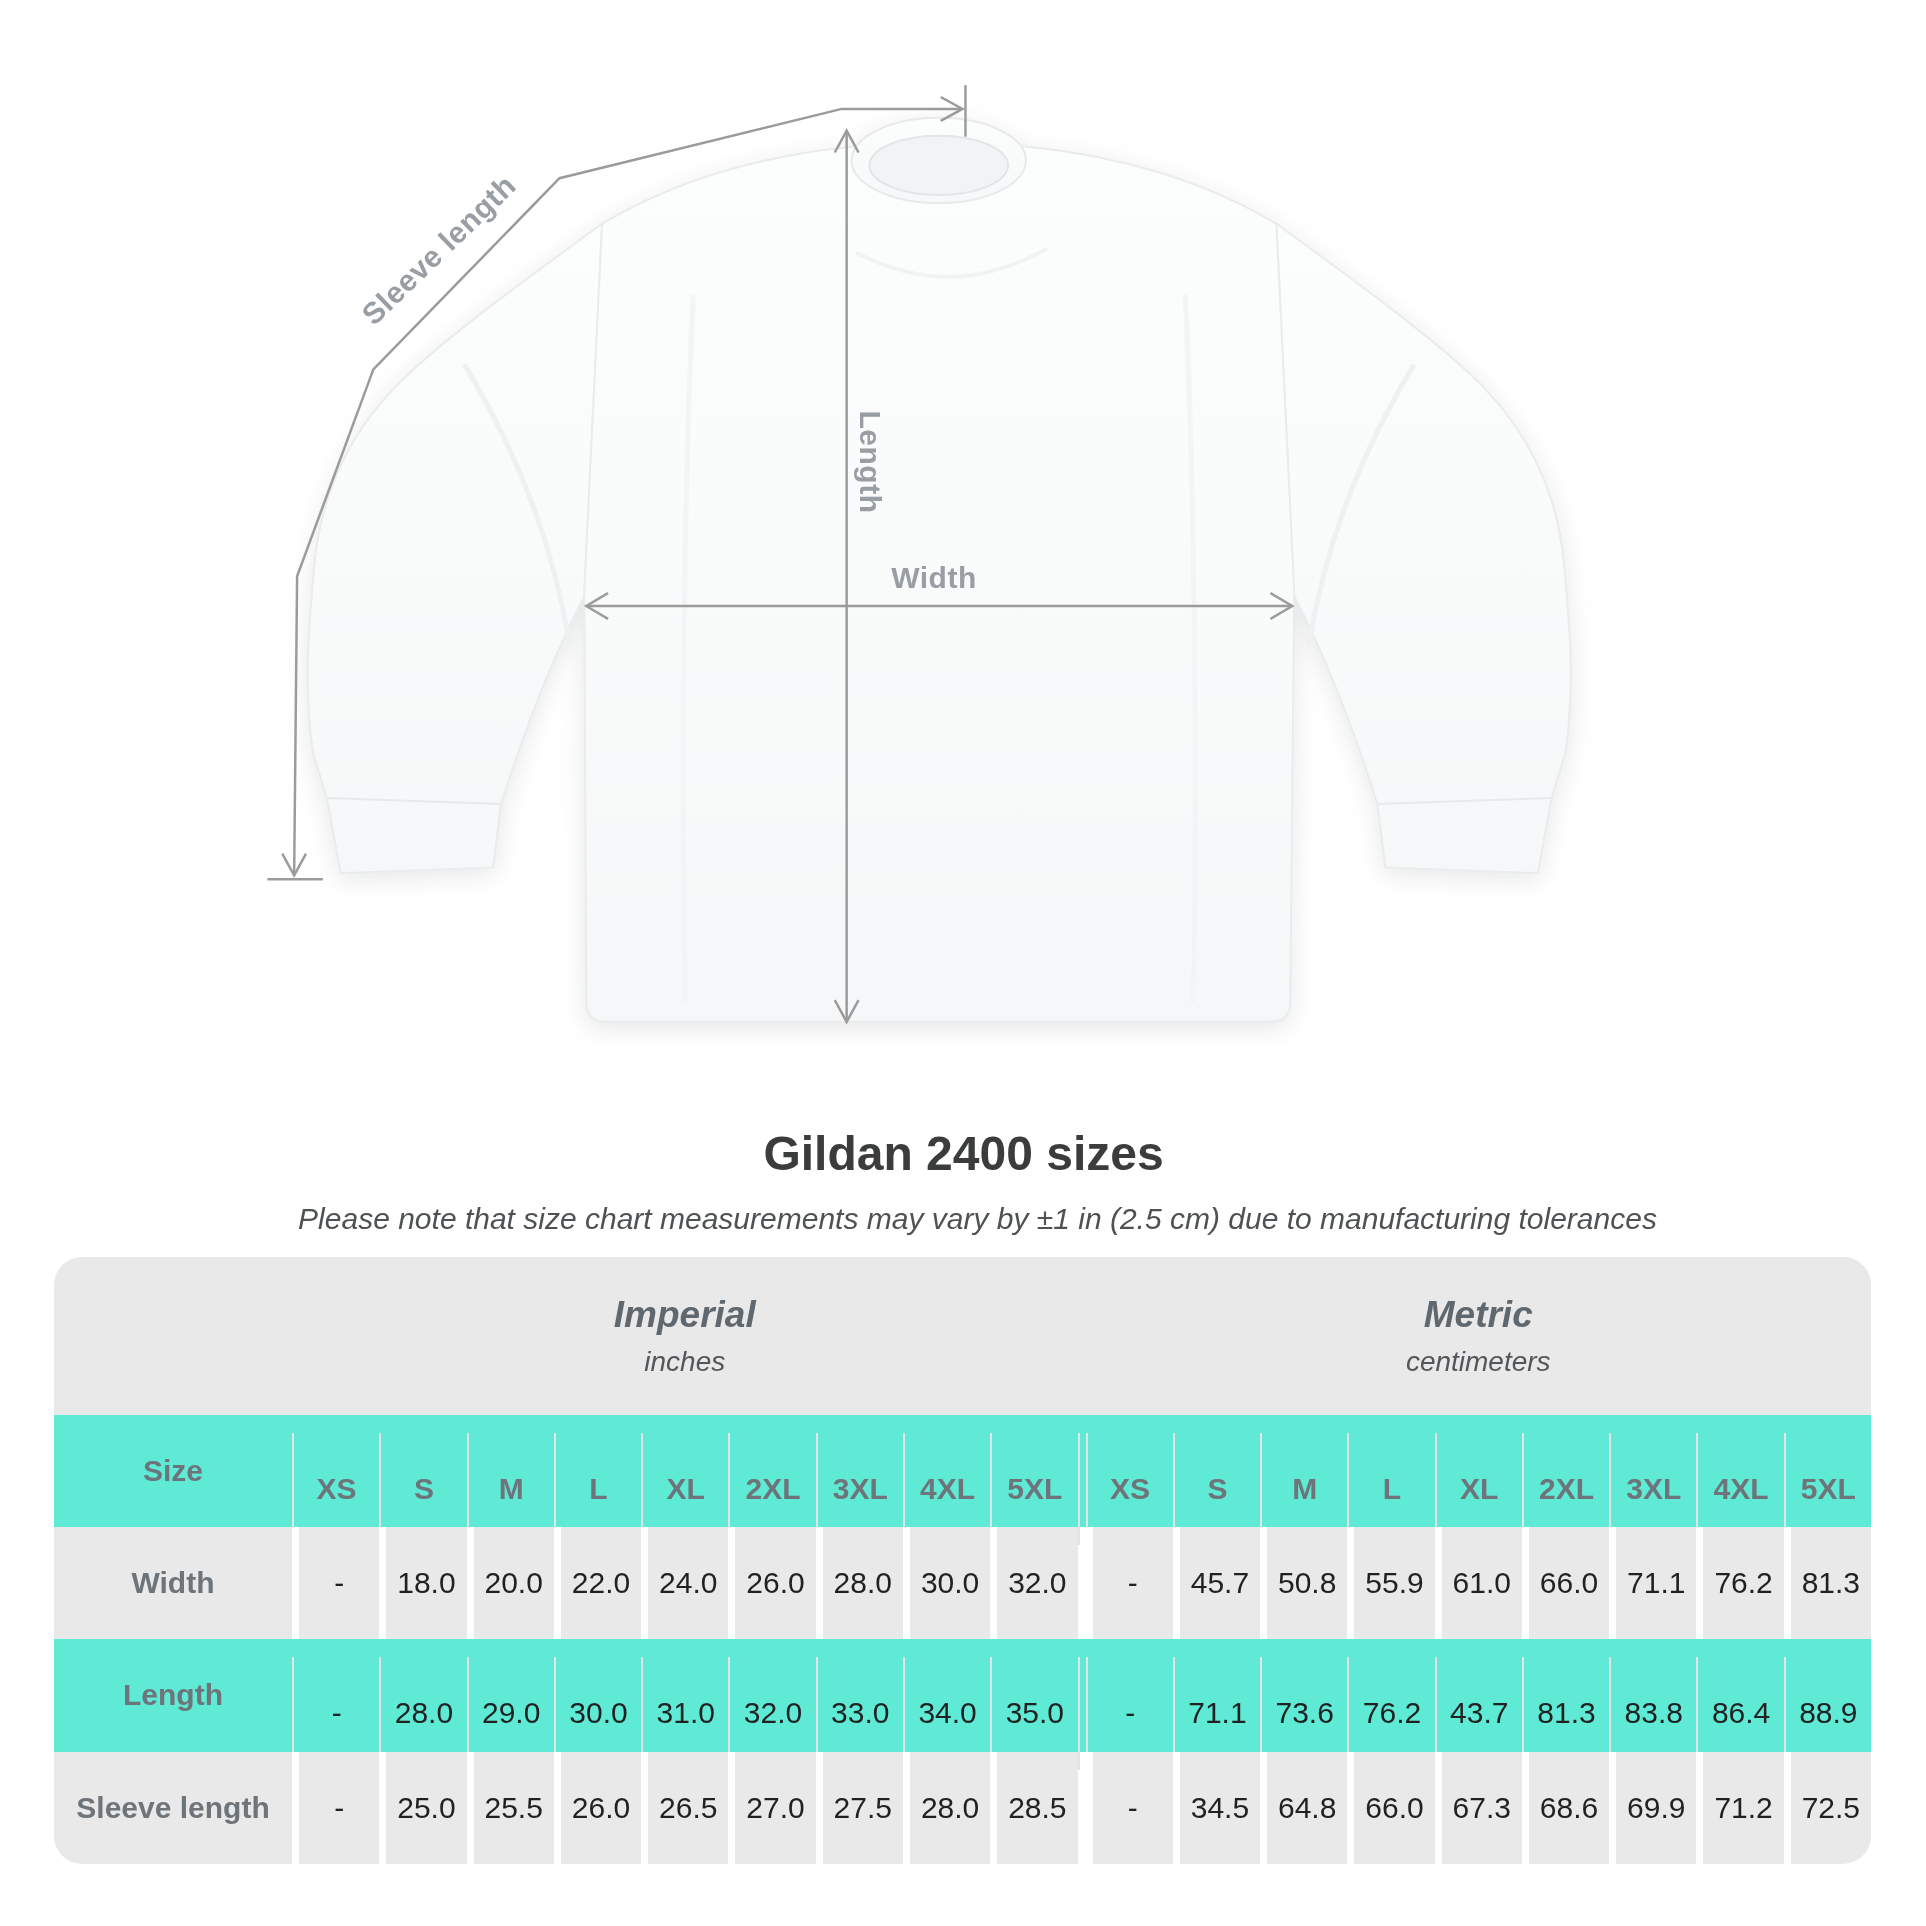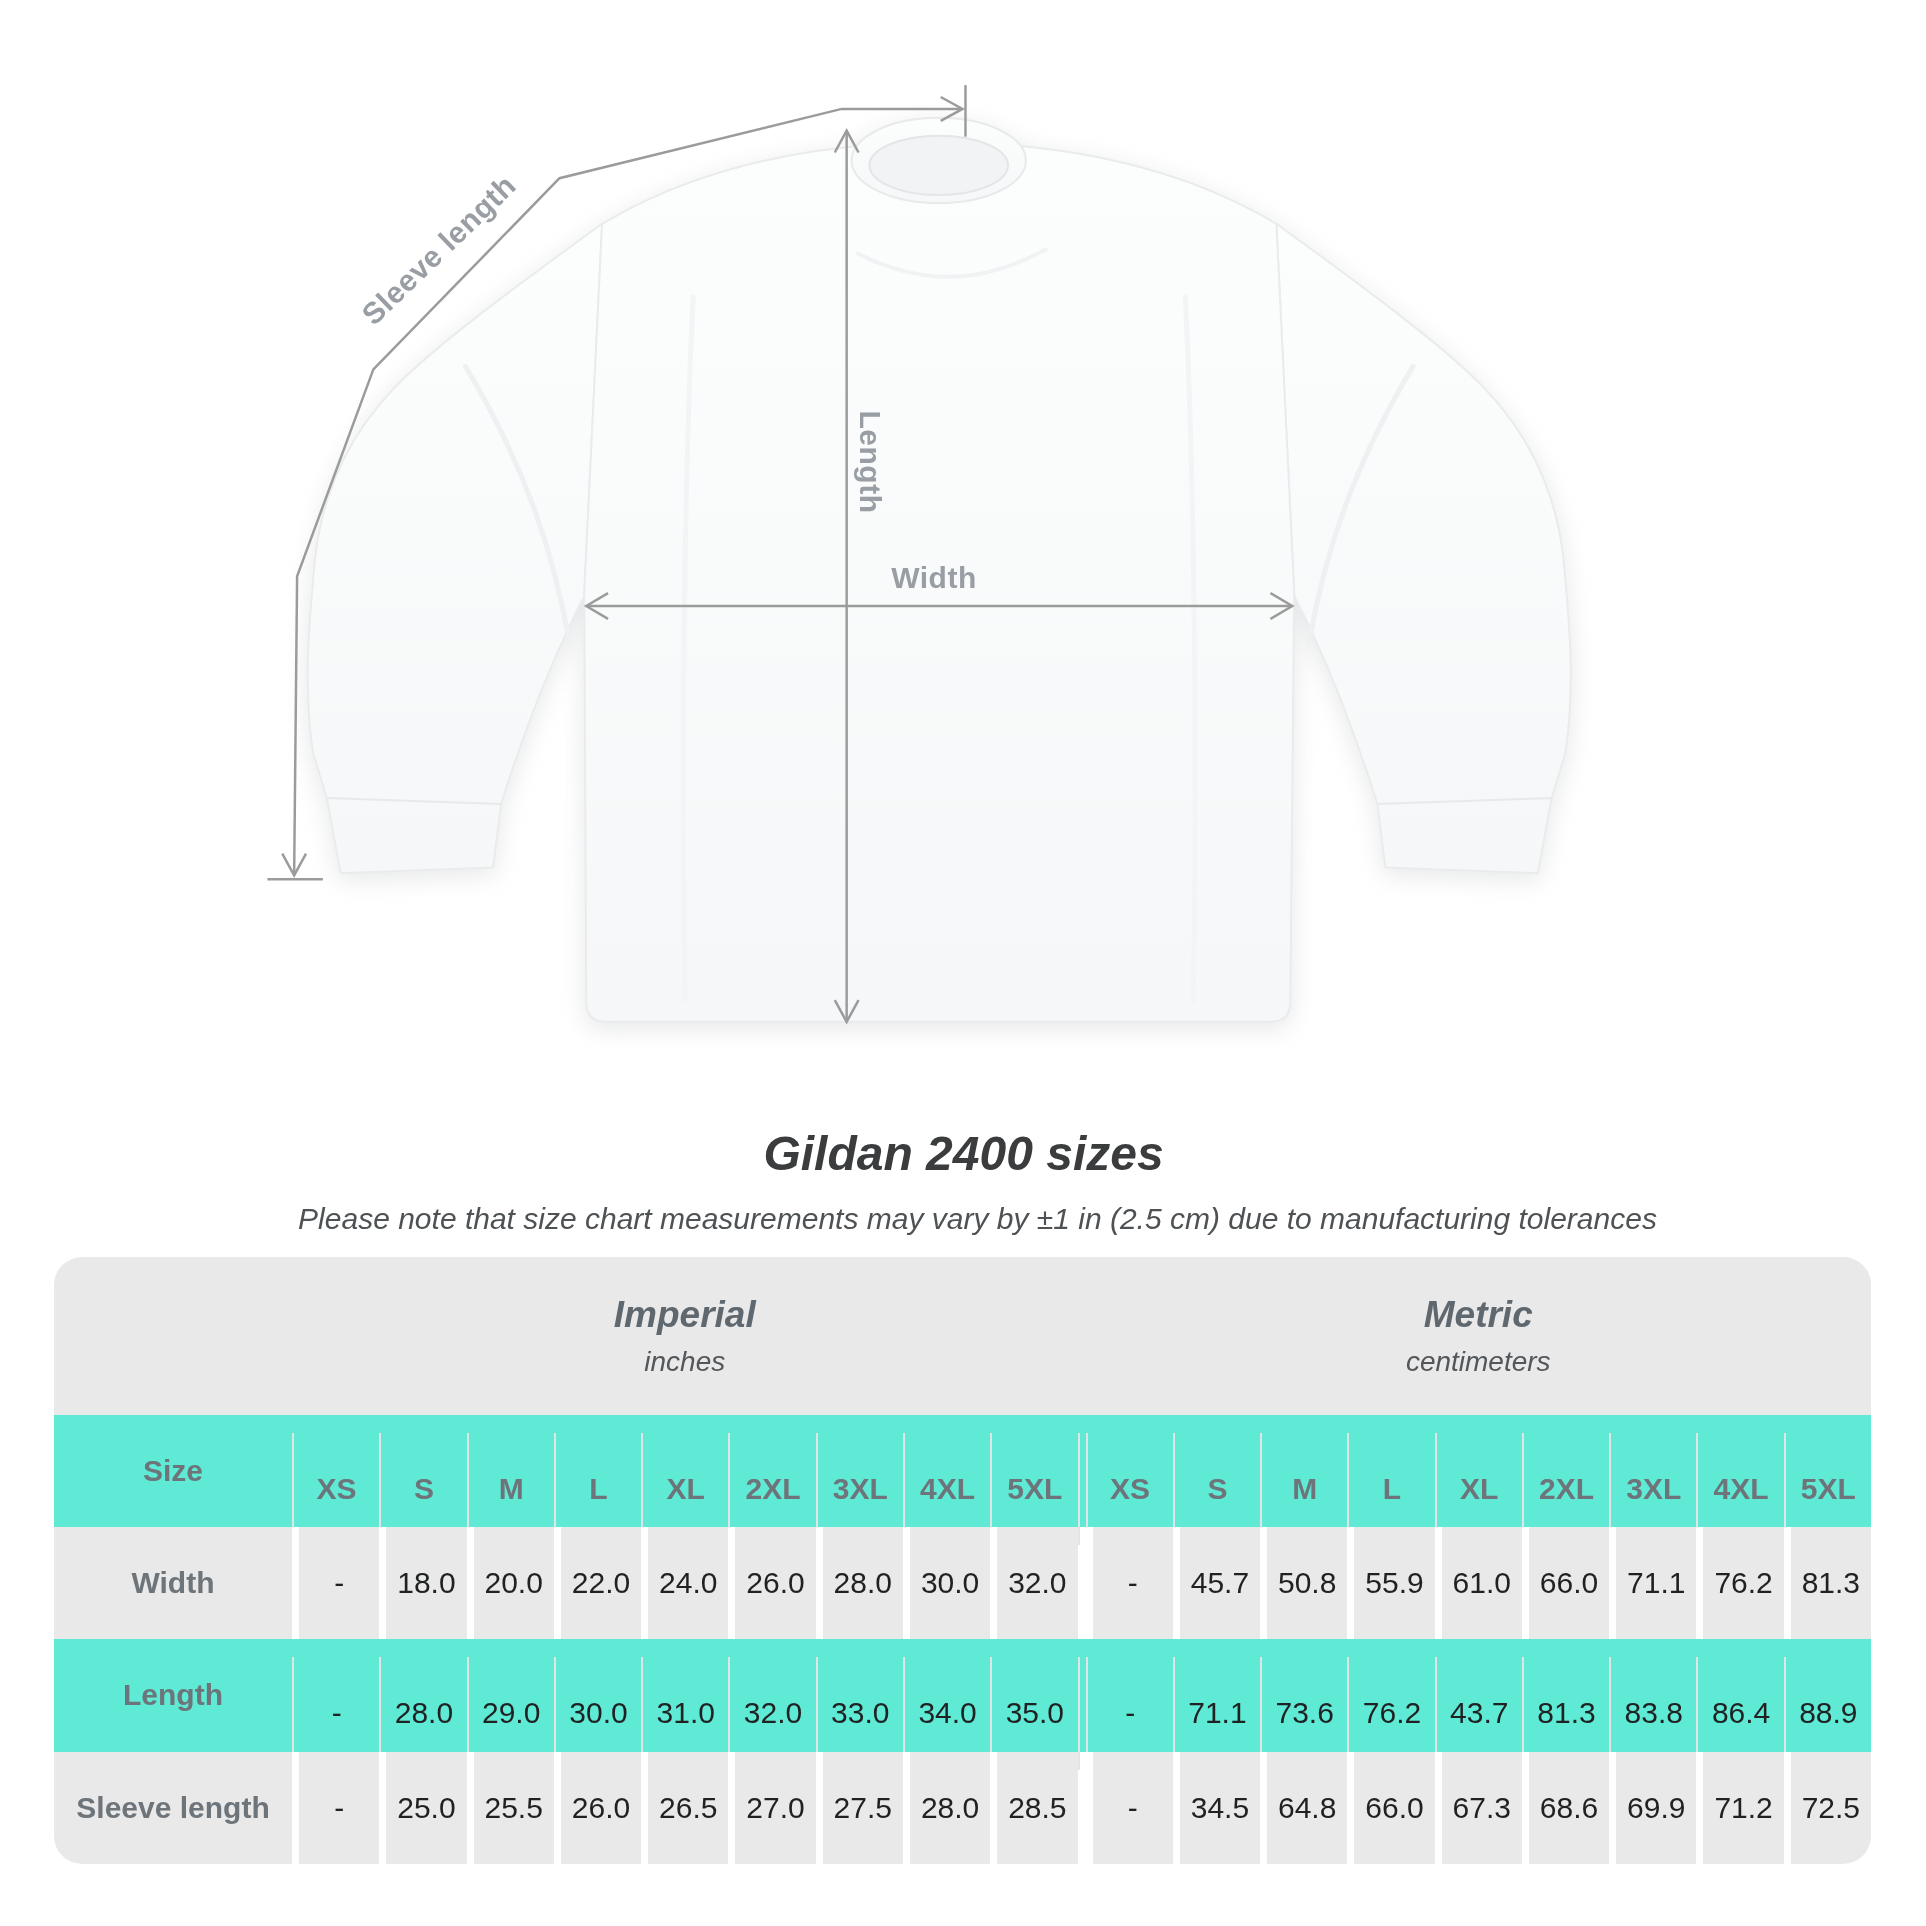--- a/index.html
+++ b/index.html
@@ -11,21 +11,21 @@
   .diagram{position:absolute;top:0;left:0;width:1927px;height:1109px;}
   .diagram svg{position:absolute;top:0;left:0;}
   .dlabel{position:absolute;font-weight:700;font-size:30px;color:#989ea3;
           letter-spacing:0.5px;white-space:nowrap;}
   .dlabel.sleeve{left:439px;top:250px;transform:translate(-50%,-50%) rotate(-44deg);}
   .dlabel.length{left:870px;top:462px;transform:translate(-50%,-50%) rotate(90deg);}
   .dlabel.width{left:934px;top:578px;transform:translate(-50%,-50%);}
 
   
   .title{position:absolute;top:1127px;left:0;width:1927px;text-align:center;
-         margin:0;font-size:48px;line-height:53px;font-weight:700;color:#3a3c3d;font-style:italic;}
+         margin:0;font-size:48px;line-height:53px;font-weight:700;color:#3a3c3d;}
   .subtitle{position:absolute;top:1186px;left:0;width:1927px;text-align:center;
             margin:14px;font-size:30px;line-height:38px;font-style:italic;color:#4e5254;}
 
   
   .size-table{position:absolute;top:1257px;left:54px;width:1817px;height:607px;
               border-radius:28px;overflow:hidden;display:flex;flex-direction:column;
               background:#ffffff;}
   .row{display:grid;grid-template-columns:238px repeat(9,1fr) 8px repeat(9,1fr);
        align-items:center;}
   .group-row{height:158px;background:#e9e9ea;

